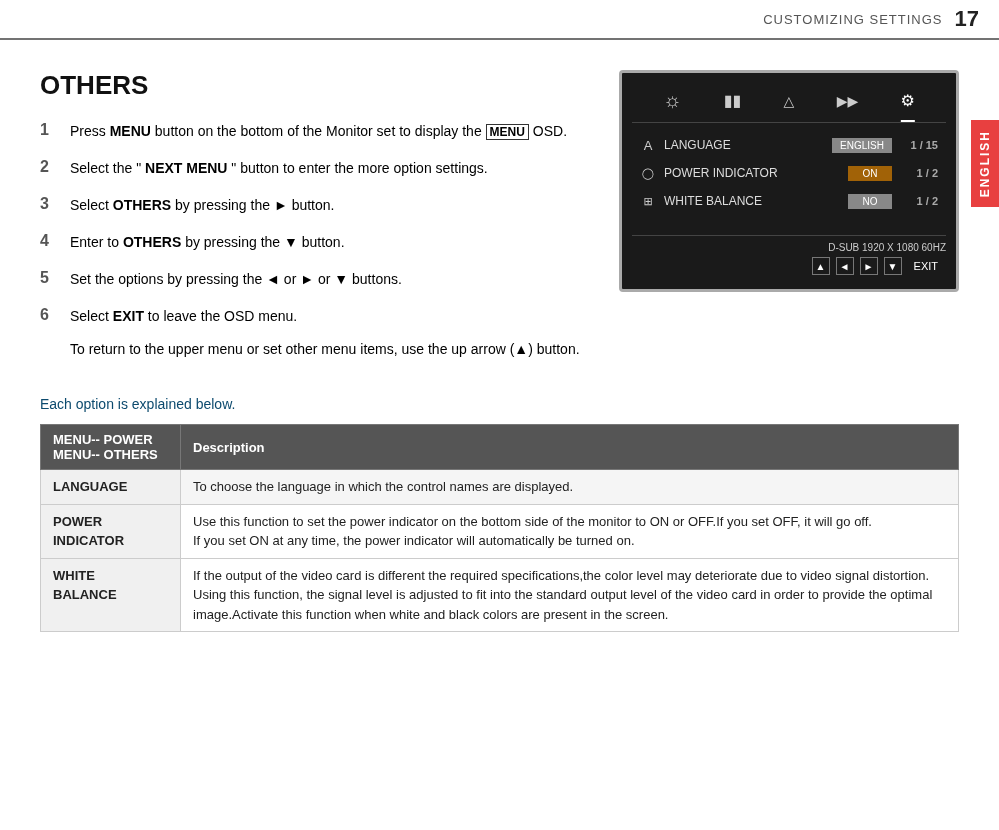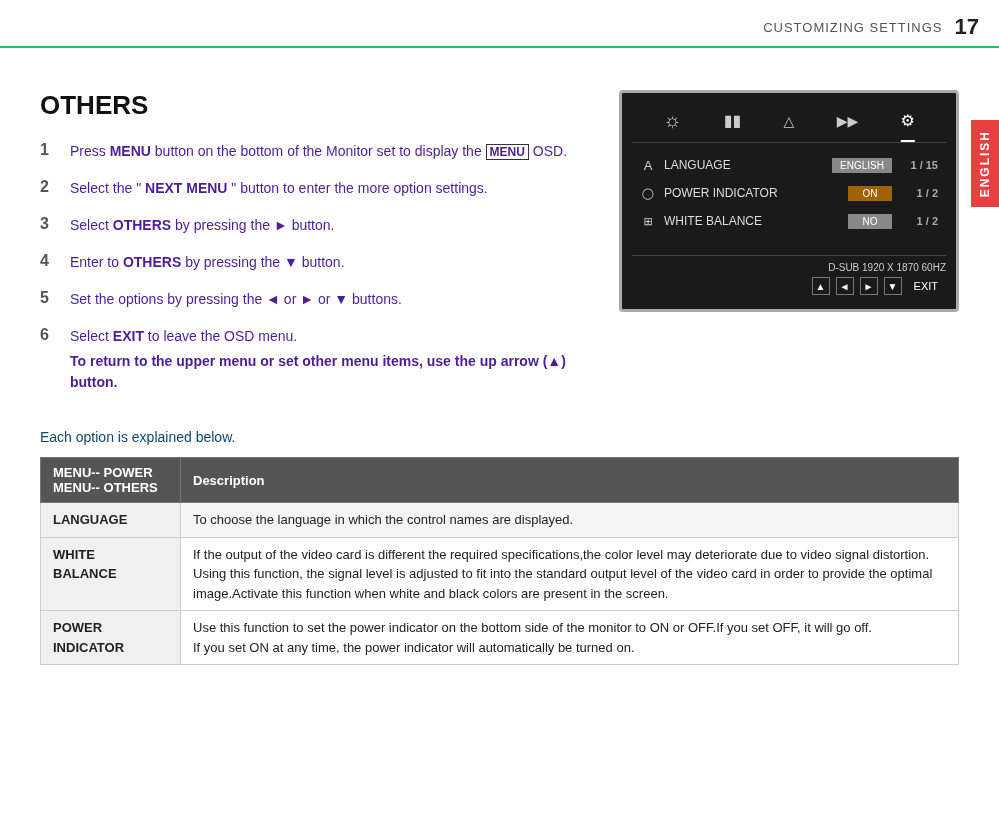--- a/index.html
+++ b/index.html
@@ -11,23 +11,23 @@
       width: 999px;
       min-height: 830px;
       position: relative;
     }
 
     
     .top-header {
       display: flex;
       justify-content: flex-end;
       align-items: center;
-      padding: 14px 20px 6px 0;
-      border-bottom: 2px solid #22c55e;
-      margin-bottom: 12px;
+      padding: 6px 20px 6px 0;
+      border-bottom: 2px solid #737373;
+      margin-bottom: 0;
     }
     .header-title {
       font-size: 13px;
       color: #555;
       letter-spacing: 1px;
     }
     .header-page {
       font-size: 22px;
       font-weight: bold;
       color: #222;
@@ -92,21 +92,21 @@
     .step-num {
       font-size: 16px;
       font-weight: bold;
       color: #555;
       min-width: 18px;
     }
 
     .step-text {
       font-size: 14px;
       line-height: 1.5;
-      color: #4c1d95;
+      color: #000000;
     }
 
     .step-text strong {
       font-weight: bold;
     }
 
     
     .right-col {
       width: 340px;
       flex-shrink: 0;
@@ -326,21 +326,21 @@
         <span class="step-num">5</span>
         <span class="step-text">
           Set the options by pressing the ◄ or ► or ▼ buttons.
         </span>
       </li>
 
       <li class="step-item">
         <span class="step-num">6</span>
         <div>
           <span class="step-text">Select <strong>EXIT</strong> to leave the OSD menu.</span><br>
-          <span class="step-text" style="display:inline-block;margin-top:4px;font-weight:bold;">To return to the upper menu or set other menu items, use the up arrow (▲) button.</span>
+          <span class="step-text" style="display:inline-block;margin-top:12px;">To return to the upper menu or set other menu items, use the up arrow (▲) button.</span>
         </div>
       </li>
 
     </ol>
   </div>
 
   <div class="right-col">
     <div class="osd-screen">
 
       <div class="osd-top-icons">
@@ -367,21 +367,21 @@
       </div>
 
       <div class="osd-menu-item">
         <span class="osd-item-icon" style="font-size:11px;color:#ccc;">⊞</span>
         <span class="osd-item-label">WHITE BALANCE</span>
         <span class="osd-item-value" style="background:#888;">NO</span>
         <span class="osd-item-num">1 / 2</span>
       </div>
 
       <div class="osd-bottom">
-        <span>D-SUB 1920 X 1870 60HZ</span>
+        <span>D-SUB 1920 X 1080 60HZ</span>
       </div>
 
       <div class="osd-nav">
         <span class="osd-nav-btn">▲</span>
         <span class="osd-nav-btn">◄</span>
         <span class="osd-nav-btn">►</span>
         <span class="osd-nav-btn">▼</span>
         <span style="font-size:11px;color:#fff;margin-left:6px;">EXIT</span>
       </div>
 
@@ -398,22 +398,22 @@
         <th>MENU-- POWER MENU-- OTHERS</th>
         <th>Description</th>
       </tr>
     </thead>
     <tbody>
       <tr>
         <td class="menu-col">LANGUAGE</td>
         <td>To choose the language in which the control names are displayed.</td>
       </tr>
       <tr>
+        <td class="menu-col">POWER<br>INDICATOR</td>
+        <td>Use this function to set the power indicator on the bottom side of the monitor to ON or OFF.If you set OFF, it will go off.<br>If you set ON at any time, the power indicator will automatically be turned on.</td>
+      </tr>
+      <tr>
         <td class="menu-col">WHITE<br>BALANCE</td>
         <td>If the output of the video card is different the required specifications,the color level may deteriorate due to video signal distortion. Using this function, the signal level is adjusted to fit into the standard output level of the video card in order to provide the optimal image.Activate this function when white and black colors are present in the screen.</td>
-      </tr>
-      <tr>
-        <td class="menu-col">POWER<br>INDICATOR</td>
-        <td>Use this function to set the power indicator on the bottom side of the monitor to ON or OFF.If you set OFF, it will go off.<br>If you set ON at any time, the power indicator will automatically be turned on.</td>
       </tr>
     </tbody>
   </table>
 </div>
 
 </body></html>

